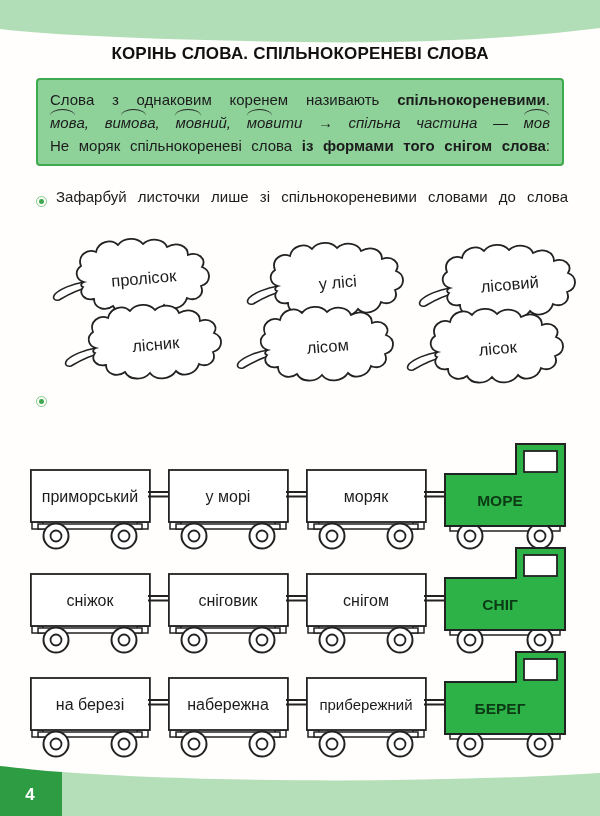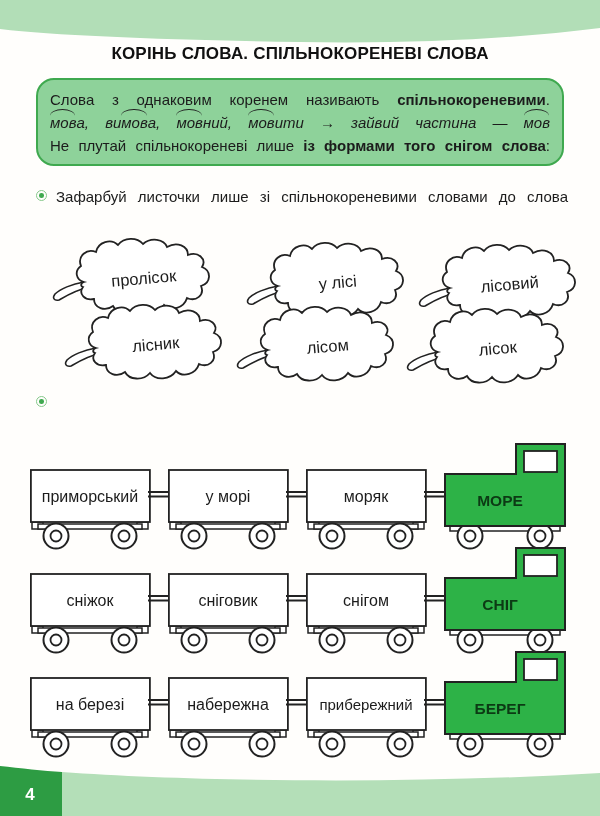--- a/index.html
+++ b/index.html
@@ -15,38 +15,38 @@
 
   
   .title{
     position:absolute;top:44px;left:0;width:600px;text-align:center;
     font-size:17px;font-weight:700;letter-spacing:.2px;color:#111;
   }
 
   
   .rule-box{
     position:absolute;left:36px;top:78px;width:528px;box-sizing:border-box;
-    background:#8ed29a;border:2.5px solid #3fa94f;border-radius:18px;
+    background:#8ed29a;border:2.5px solid #3fa94f;border-radius:4px;
     padding:8px 12px 7px 12px;font-size:15px;line-height:23px;
   }
   .rl{white-space:nowrap;}
   .fill{text-align:justify;text-align-last:justify;white-space:normal;}
   .italic{font-style:italic;}
   .tk-b{font-weight:700;}
   .tk-arw{font-style:normal;font-weight:700;}
   .tk-box{border:1.2px solid #2a2a2a;padding:0 2px;margin:0 1px;}
   .tk-root{position:relative;display:inline-block;}
   .tk-root::before{
     content:"";position:absolute;left:0;right:1px;top:-2px;height:6px;
     border-top:1.7px solid #222;
     border-top-left-radius:50% 100%;border-top-right-radius:50% 100%;
   }
 
   
-  .exercise{position:absolute;left:36px;width:532px;display:flex;align-items:flex-start;}
+  .exercise{position:absolute;left:36px;width:532px;display:flex;align-items:flex-end;}
   .ex1{top:186px;}
   .ex2{top:392px;}
   .bullet{
     flex:0 0 auto;width:9px;height:9px;border:1.6px solid #86c98b;border-radius:50%;
     margin:4px 9px 0 0;position:relative;
   }
   .bullet::after{
     content:"";position:absolute;left:2.2px;top:2.2px;width:4.6px;height:4.6px;
     border-radius:50%;background:#3fa94f;
   }
@@ -66,22 +66,22 @@
 <div class="page">
 
   <svg class="band-top" width="600" height="46" viewBox="0 0 600 46">
     <path d="M0,0 H600 V28 C520,38 420,44 300,42 C170,40 60,36 0,29 Z" fill="#b2deb7"></path>
   </svg>
 
   <div class="title">КОРІНЬ СЛОВА. СПІЛЬНОКОРЕНЕВІ СЛОВА</div>
 
   <div class="rule-box">
     <div class="rl fill"><span>Слова з однаковим коренем називають </span><span class="tk-b">спільнокореневими</span><span>.</span></div>
-    <div class="rl fill italic"><span class="tk-root">мов</span><span>а</span><span>, </span><span>ви</span><span class="tk-root">мов</span><span>а</span><span>, </span><span class="tk-root">мов</span><span>ний</span><span>, </span><span class="tk-root">мов</span><span>ити</span><span> </span><span class="tk-arw">→</span><span> зайвий частина — </span><span class="tk-root">мов</span></div>
-    <div class="rl fill"><span>Не плутай спільнокореневі лише </span><span class="tk-b">із формами того снігом слова</span><span>:</span></div>
+    <div class="rl fill italic"><span class="tk-root">мов</span><span>а</span><span>, </span><span>ви</span><span class="tk-root">мов</span><span>а</span><span>, </span><span class="tk-root">мов</span><span>ний</span><span>, </span><span class="tk-root">мов</span><span>ити</span><span> </span><span class="tk-arw">→</span><span> спільна частина — </span><span class="tk-root">мов</span></div>
+    <div class="rl fill"><span>Не моряк спільнокореневі слова </span><span class="tk-b">із формами того снігом слова</span><span>:</span></div>
   </div>
 
   <div class="exercise ex1">
     <span class="bullet"></span>
     <div class="ex-text">
       <div class="fill">Зафарбуй листочки лише зі спільнокореневими словами до слова</div>
     </div>
   </div>
 
   <div class="leaves">

